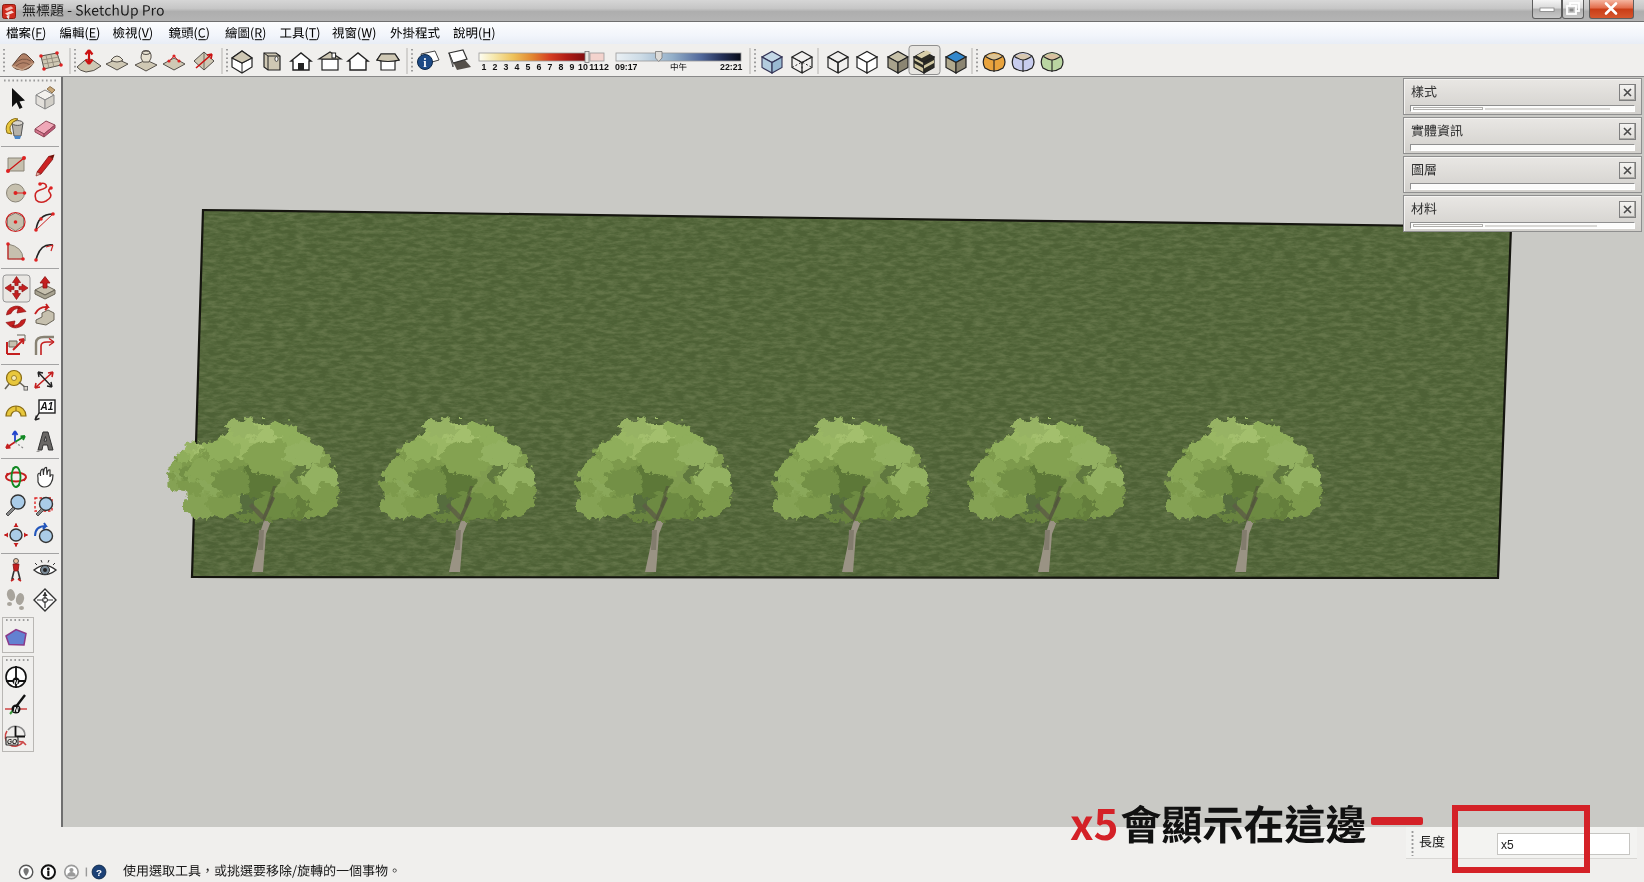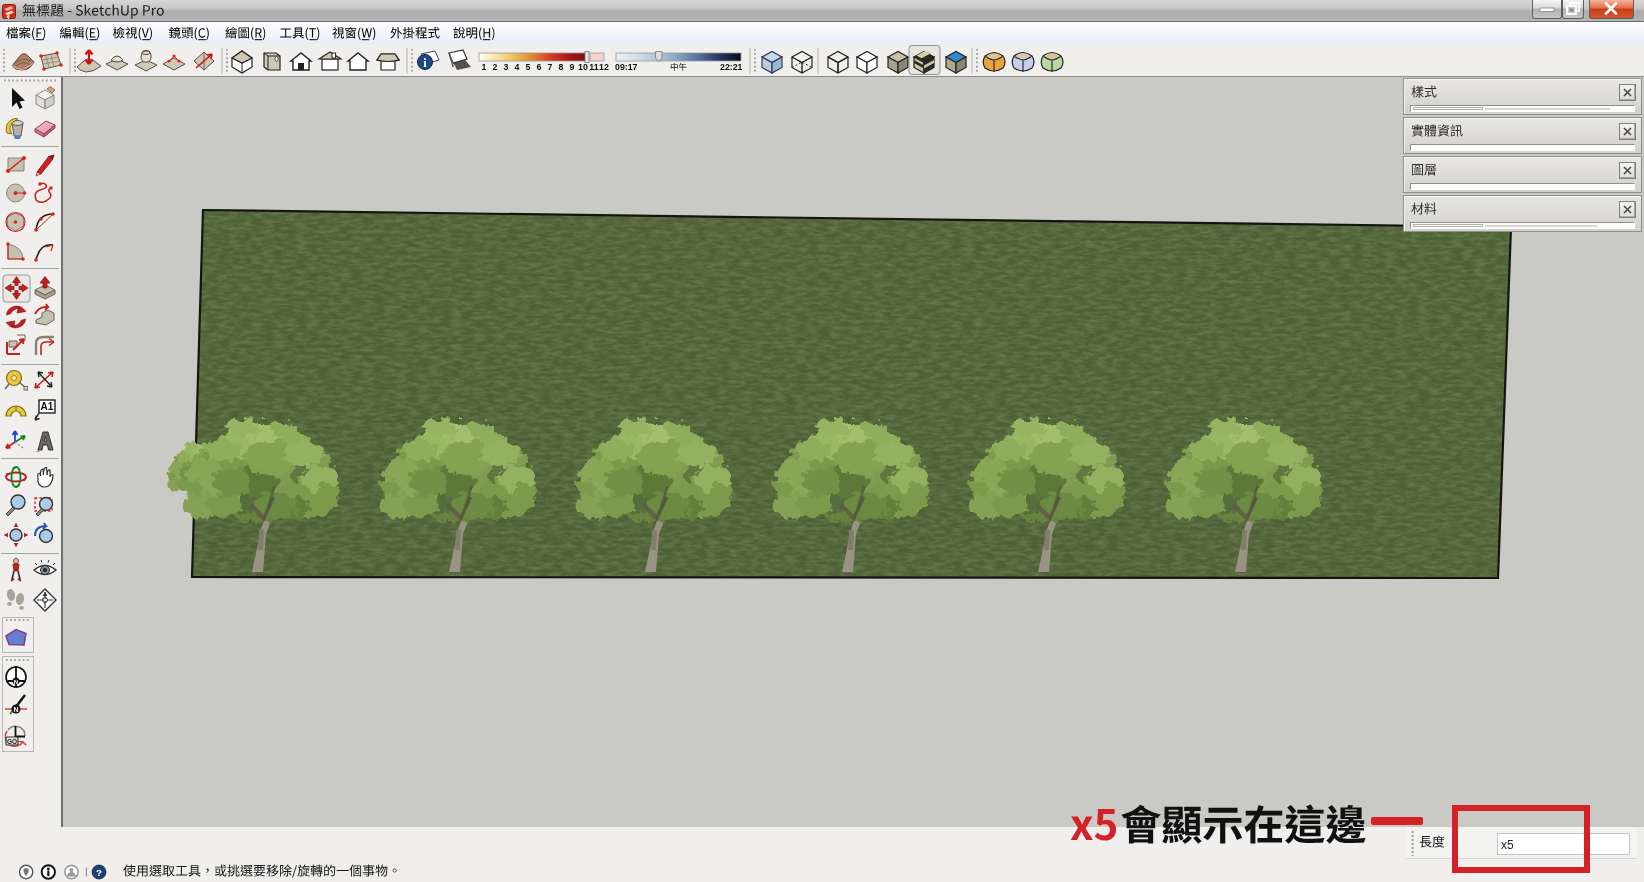--- a/index.html
+++ b/index.html
@@ -15,21 +15,21 @@
   #btnmin { left:1532px; width:30px; }
   #btnmax { left:1562px; width:22px; }
   #btnclose { left:1589px; width:45px;
     background:linear-gradient(#f5b5a0 0%,#e26b4a 45%,#c93d17 50%,#d6572e 100%); }
   
   #menubar { position:absolute; left:0; top:22px; width:1644px; height:22px;
     background:linear-gradient(#fcfdfe 0%, #f2f5fb 60%, #e8edf6 100%); font-size:14px; color:#000; }
   
   #toolbar { position:absolute; left:0; top:44px; width:1644px; height:33px; background:#f0efed; border-bottom:1px solid #898989; }
   
-  #leftbar { position:absolute; left:0; top:77px; width:63px; height:805px; background:#f0efed; }
+  #leftbar { position:absolute; left:0; top:77px; width:63px; height:805px; background:#f0efed;font-style:italic; }
   
   #canvas { position:absolute; left:61px; top:77px; width:1583px; height:750px; background:#c9c9c5; border-left:2px solid #6f6f6f; }
   
   .panel { position:absolute; left:1403px; width:239px; height:37px;
     background:linear-gradient(#e9e7e4,#d2d0cc); border:1px solid #8f8f8f;
     box-shadow:inset 1px 1px 0 #f5f4f2; }
   .panel .pclose { position:absolute; right:5px; top:5px; width:17px; height:17px;
     background:linear-gradient(#f4f3f1,#dcdad6); border:1px solid #7f7f7f; box-shadow:inset -1px -1px 0 #aaa9a5;
     font-size:10px; color:#4a4a4a; text-align:center; line-height:16px; font-weight:bold; }
   .panel .pbar { position:absolute; left:6px; right:6px; top:26px; height:7px;

